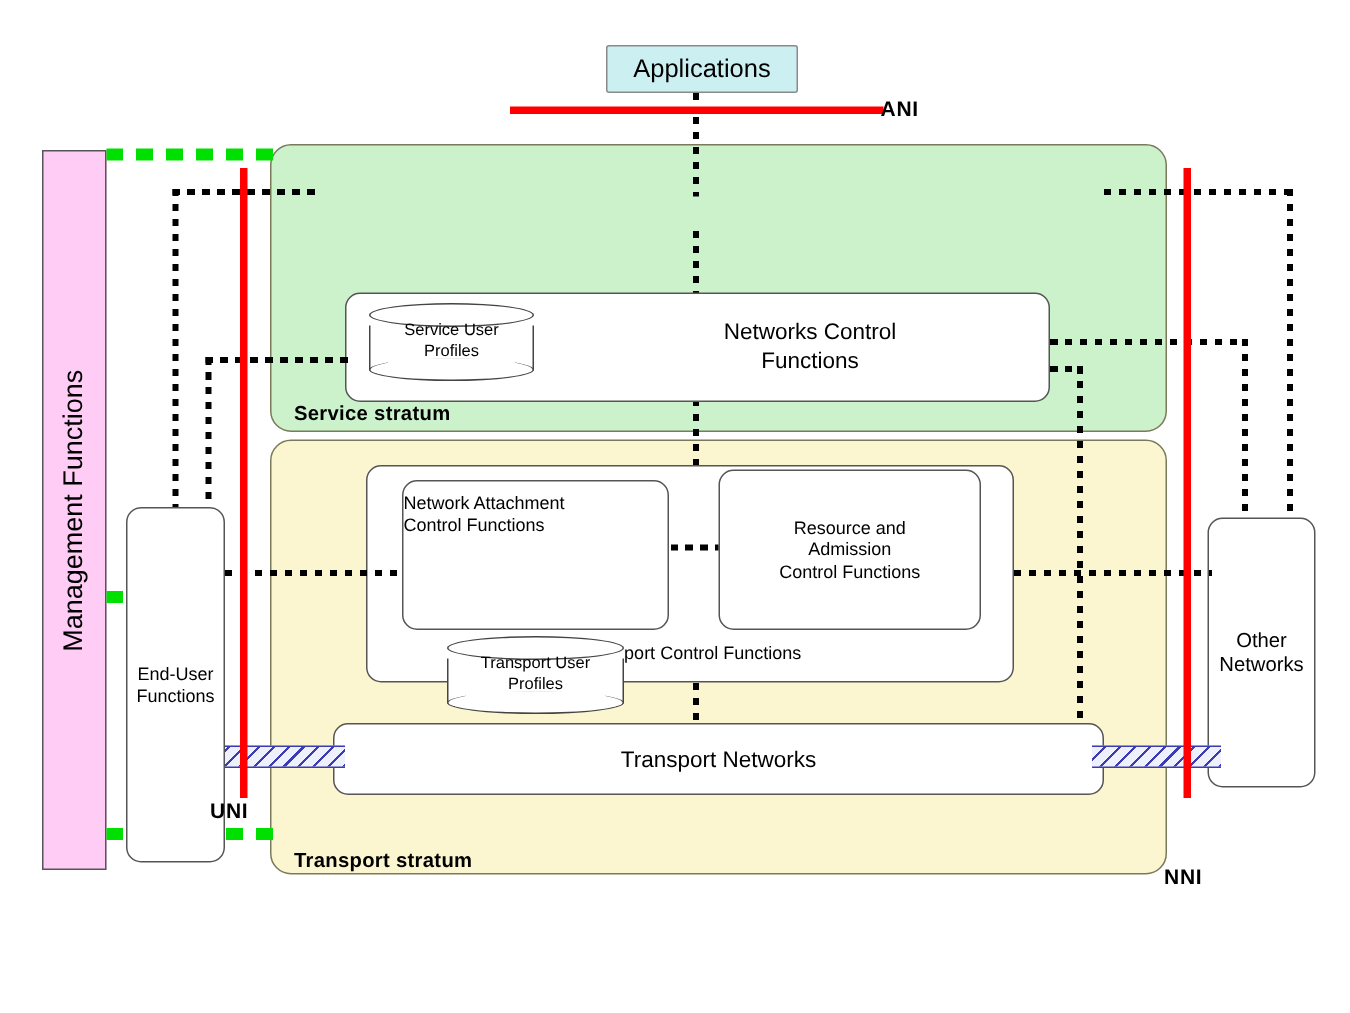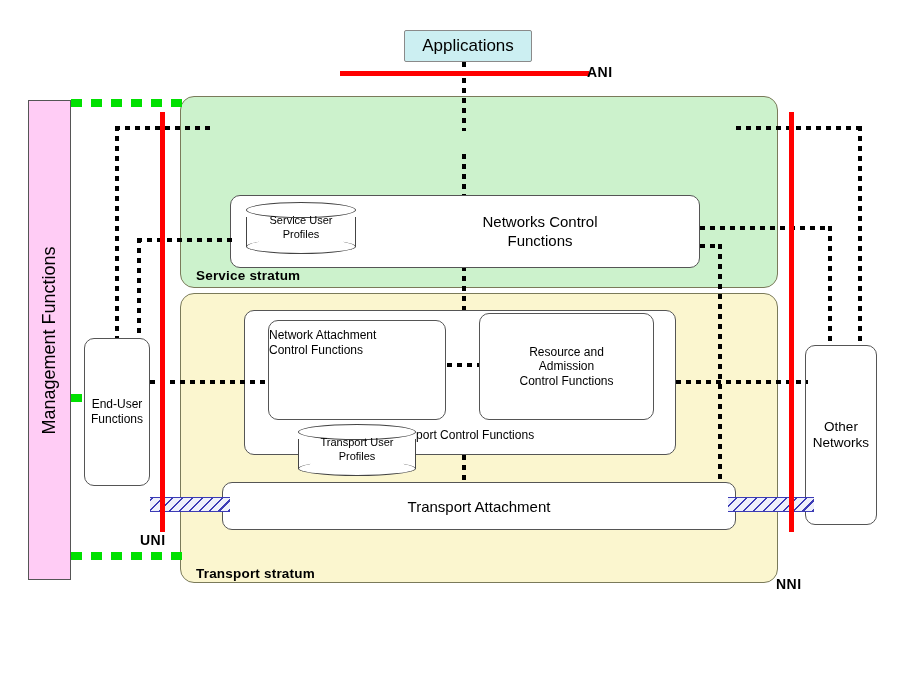--- a/index.html
+++ b/index.html
@@ -154,26 +154,26 @@
     <div>
       <div>Resource and</div>
       <div>Admission</div>
       <div>Control Functions</div>
     </div>
   </div>
 
   <div class="abs ctl-h" style="left:447px;top:363px;width:32px;"></div>
 
   <div class="abs fbox t14" id="transport-functions" style="left:222px;top:482px;width:514px;height:48px;">
-    <span>Transport  Attachment</span>
+    <span>Transport  Networks</span>
   </div>
 
   <div class="abs stratum-label" style="left:196px;top:566px;">Transport stratum</div>
 
-  <div class="abs fbox t12 lh" id="end-user-functions" style="left:84px;top:338px;width:66px;height:148px;">
+  <div class="abs fbox t12 lh" id="end-user-functions" style="left:84px;top:338px;width:66px;height:237px;">
     <div>
       <div>End-User</div>
       <div>Functions</div>
     </div>
   </div>
 
   <div class="abs fbox t13 lh" id="other-networks" style="left:805px;top:345px;width:72px;height:180px;">
     <div>
       <div>Other</div>
       <div>Networks</div>

